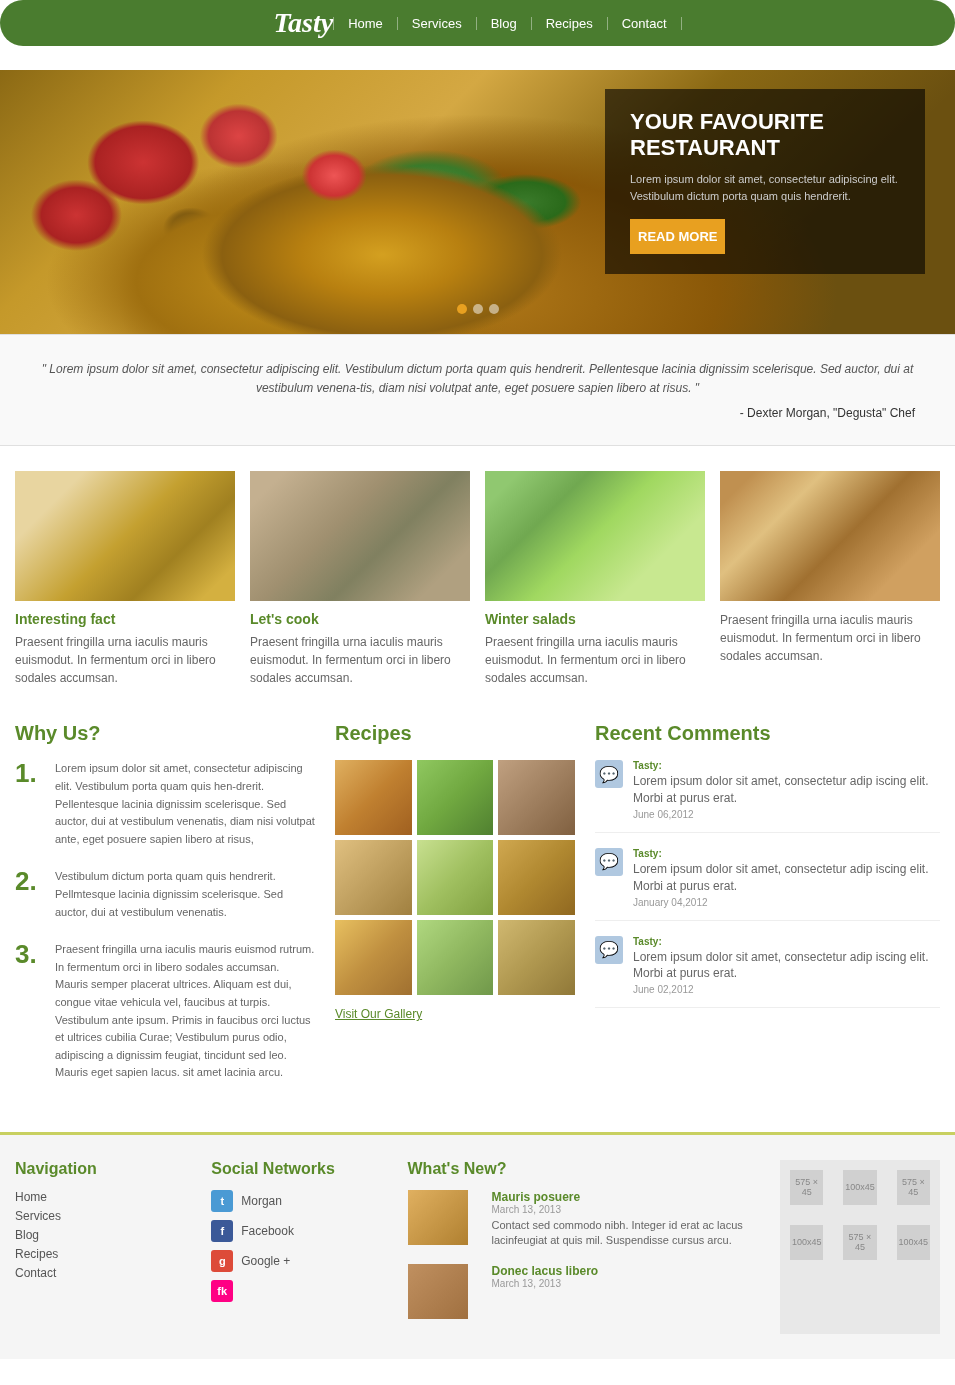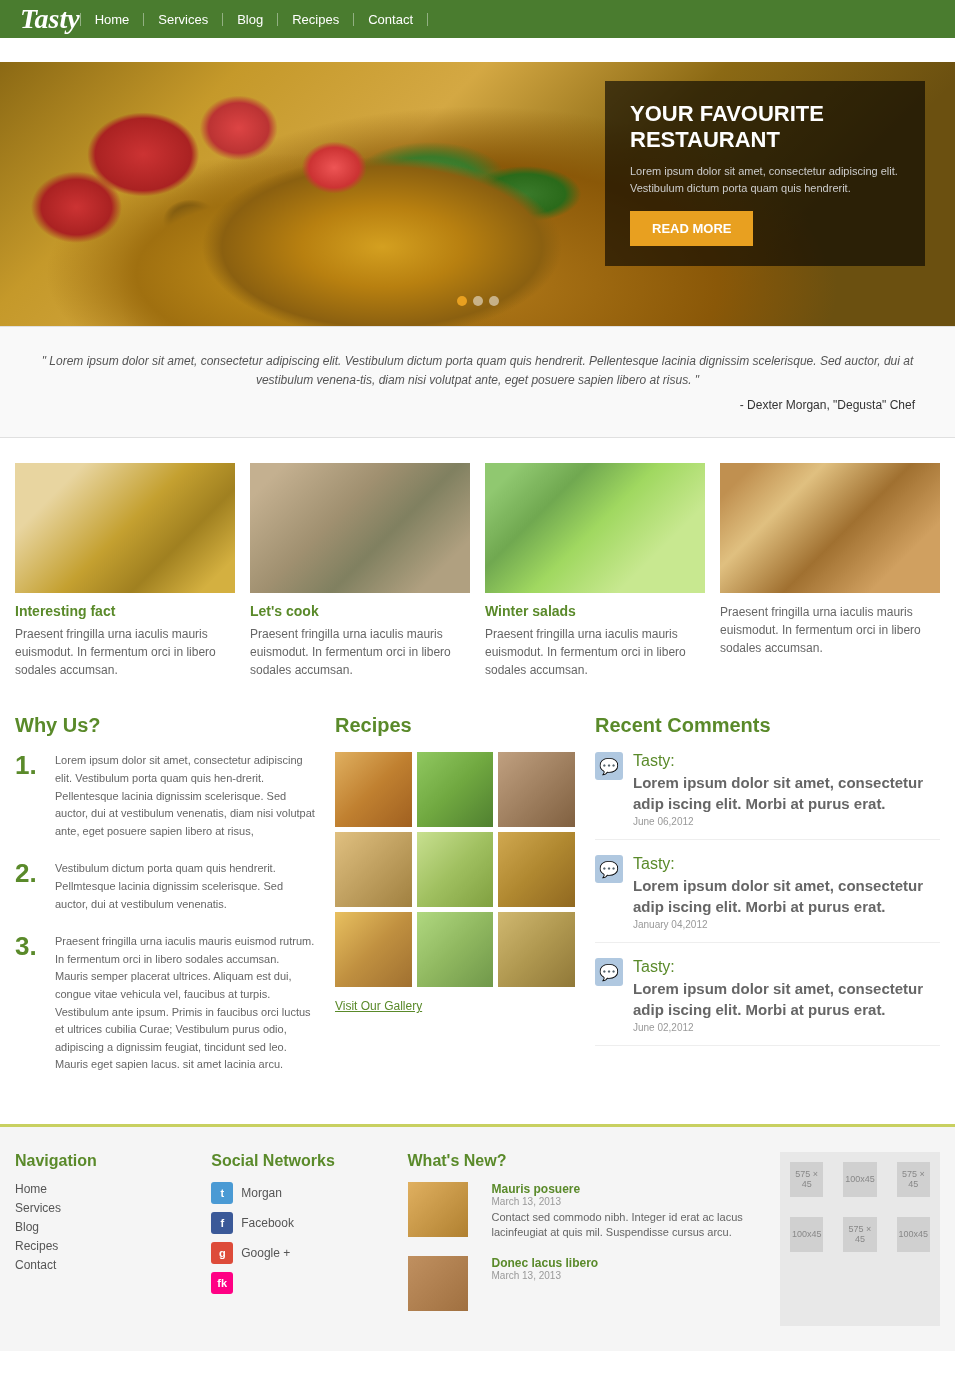--- a/index.html
+++ b/index.html
@@ -3,23 +3,24 @@
   <meta charset="utf-8">
   <style>
     * { margin: 0; padding: 0; box-sizing: border-box; }
     body { font-family: Arial, sans-serif; font-size: 12px; color: #333; background: #fff; width: 955px; }
 
     
     header {
       background: #4a7c2f;
       display: flex;
       align-items: center;
-      justify-content: flex-start;
+      justify-content: center;
       padding: 0 20px;
-      height: 38px;
+      height: 46px;
+      border-radius: 25px;
     }
     .logo {
       font-family: Georgia, serif;
       font-style: italic;
       font-size: 28px;
       color: #fff;
       font-weight: bold;
     }
     nav {
       display: flex;
@@ -86,21 +87,21 @@
     .hero-desc {
       font-size: 11px;
       color: #ccc;
       margin-bottom: 15px;
       line-height: 1.5;
     }
     .hero-btn {
       background: #e8a020;
       color: #fff;
       border: none;
-      padding: 10px 22px;
+      padding: 10px 8px;
       font-size: 13px;
       font-weight: bold;
       text-transform: uppercase;
       cursor: pointer;
       display: inline-block;
     }
     .hero-dots {
       position: absolute;
       bottom: 20px;
       left: 50%;
@@ -248,30 +249,29 @@
       background: #b0c8e0;
       border-radius: 3px;
       flex-shrink: 0;
       display: flex;
       align-items: center;
       justify-content: center;
       font-size: 16px;
       color: #6090b8;
     }
     .comment-name {
-      font-weight: normal;
-      font-size: 16px;
+      font-weight: bold;
+      font-size: 10px;
       color: #5a8a2a;
     }
     .comment-text {
-      font-size: 15px;
+      font-size: 12px;
       color: #666;
       line-height: 1.4;
       margin: 2px 0;
-      font-weight: bold;
     }
     .comment-date {
       font-size: 10px;
       color: #999;
     }
 
     
     .footer-top {
       background: #f5f5f5;
       border-top: 3px solid #c8d060;

